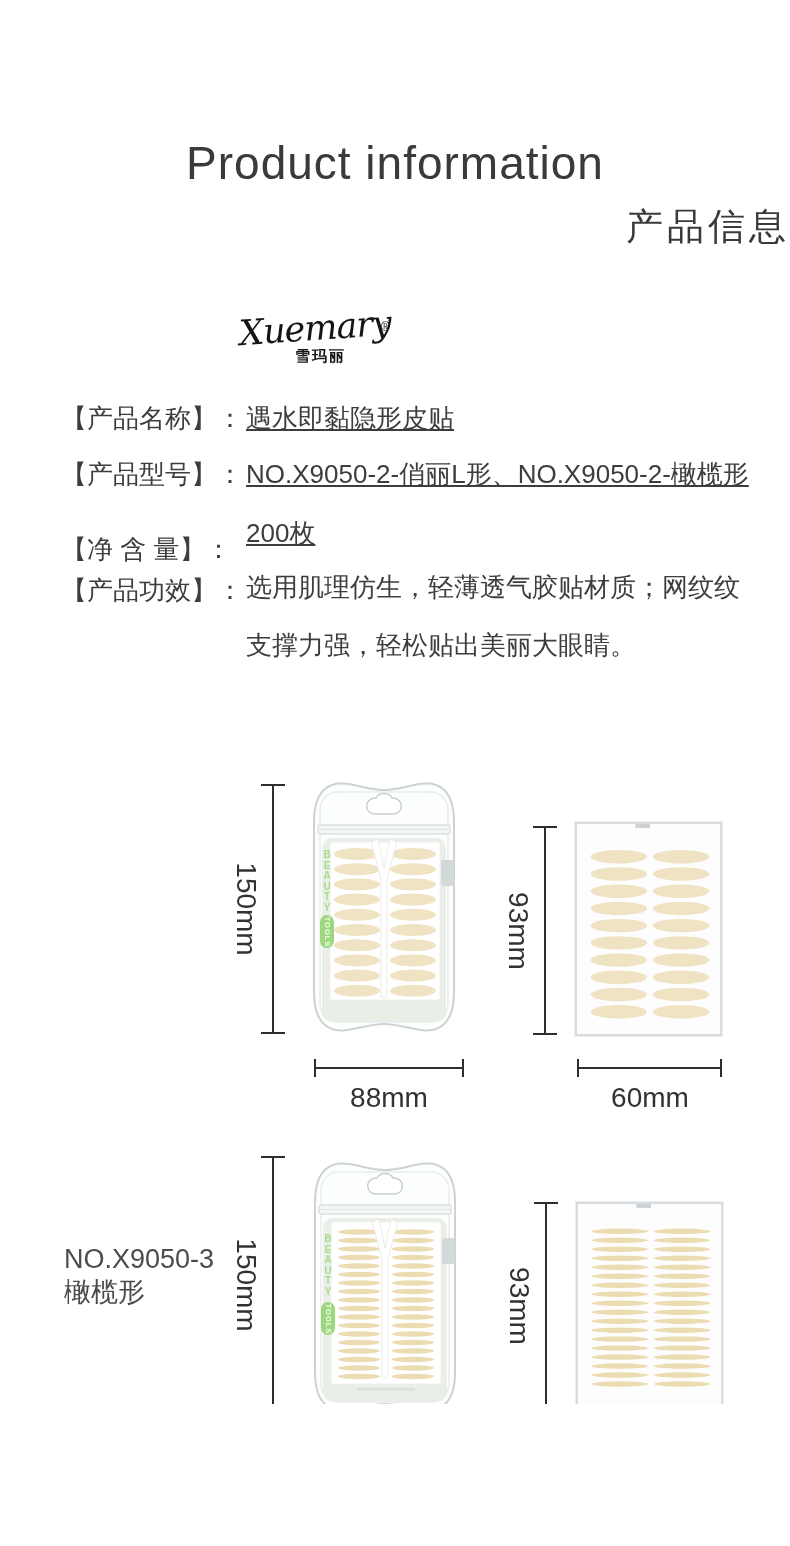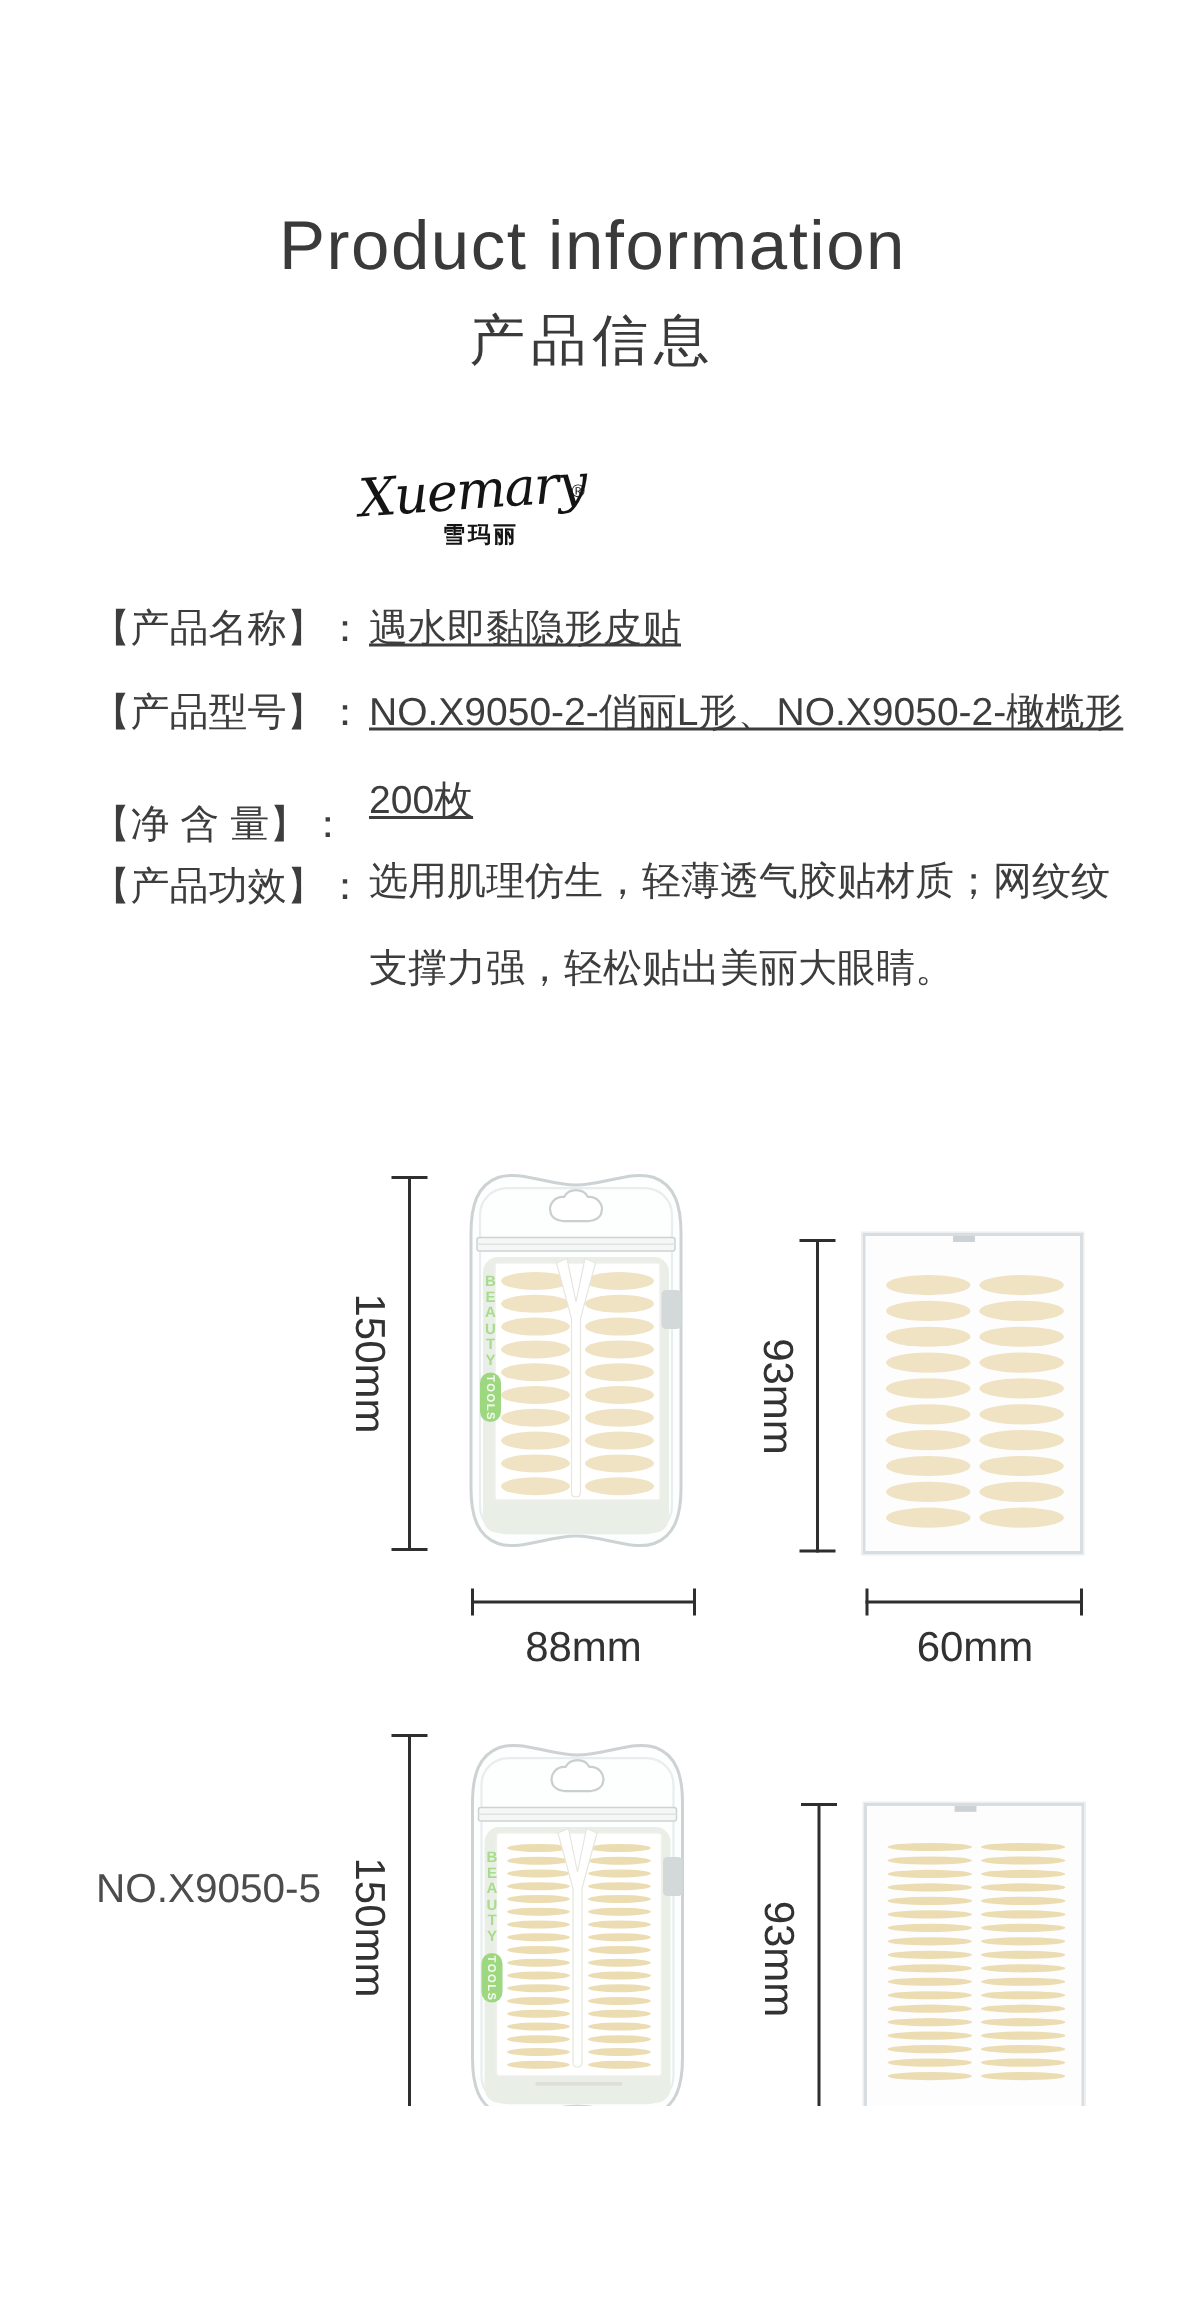--- a/index.html
+++ b/index.html
@@ -5,21 +5,21 @@
   html,body{margin:0;padding:0;background:#ffffff;}
   #canvas{
     position:relative;width:790px;height:1404px;background:#ffffff;
     font-family:"Liberation Sans","DejaVu Sans",sans-serif;color:#3e3e3e;overflow:hidden;
   }
   .abs{position:absolute;}
 
   
   .title-en{left:0;top:136px;width:790px;text-align:center;font-size:46px;font-weight:300;
     letter-spacing:1px;color:#3a3a3a;}
-  .title-zh{left:0;top:202px;width:790px;text-align:center;font-size:37px;font-weight:300;
+  .title-zh{left:0;top:202px;width:790px;text-align:right;font-size:37px;font-weight:300;
     letter-spacing:4px;color:#3a3a3a;}
 
   
   .info-label{left:61px;font-size:26px;color:#3d3d3d;white-space:nowrap;}
   .info-value{left:246px;font-size:26px;color:#3d3d3d;white-space:nowrap;text-decoration:underline;}
   .para{left:246px;top:573px;width:520px;font-size:26px;color:#3d3d3d;}
   .para-line{line-height:28px;margin-bottom:30px;white-space:nowrap;}
 
   
   .brand-logo{left:239px;top:310px;width:160px;height:58px;color:#141414;}
@@ -201,21 +201,22 @@
   <div class="abs dim-label" style="left:389px;top:1082px">88mm</div>
 
   <div class="abs hdim" style="left:577px;top:1059px;width:145px">
     <div class="hline"></div>
     <div class="htick l"></div>
     <div class="htick r"></div>
   </div>
   <div class="abs dim-label" style="left:650px;top:1082px">60mm</div>
 
   <div class="abs model-label" style="left:64px;top:1243px">
-    <div>NO.X9050-5</div>
+    <div>NO.X9050-3</div>
+    <div>橄榄形</div>
   </div>
 
   <div class="abs vdim" style="left:272px;top:1156px;height:257px">
     <div class="vline"></div>
     <div class="vtick t"></div>
     <div class="vtick b"></div>
     <div class="vdim-label">150mm</div>
   </div>
 
   <div class="abs package" style="left:309px;top:1156px;width:152px;height:262px">

